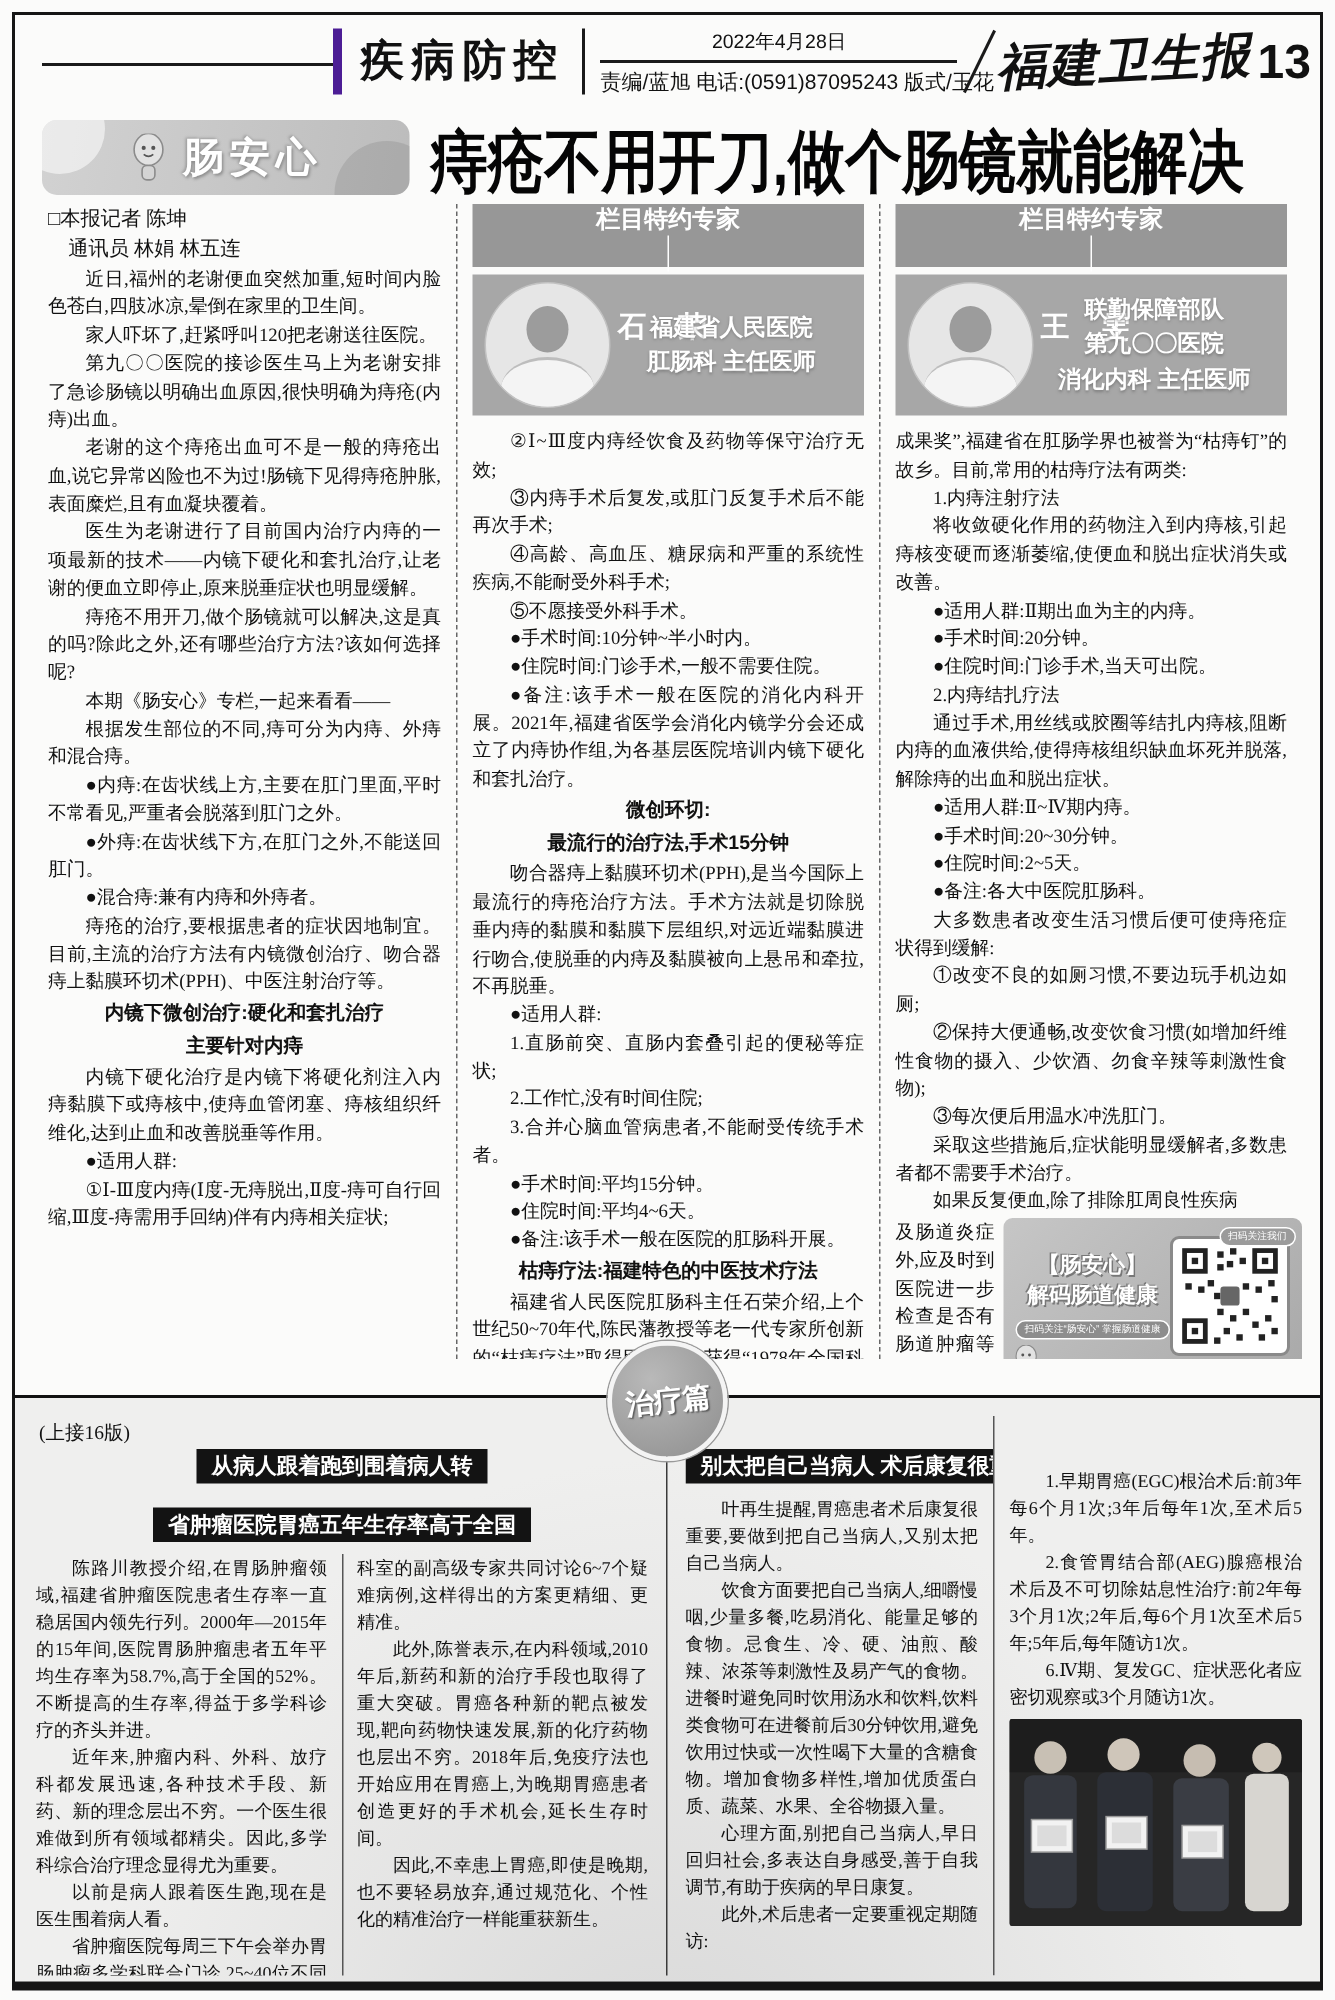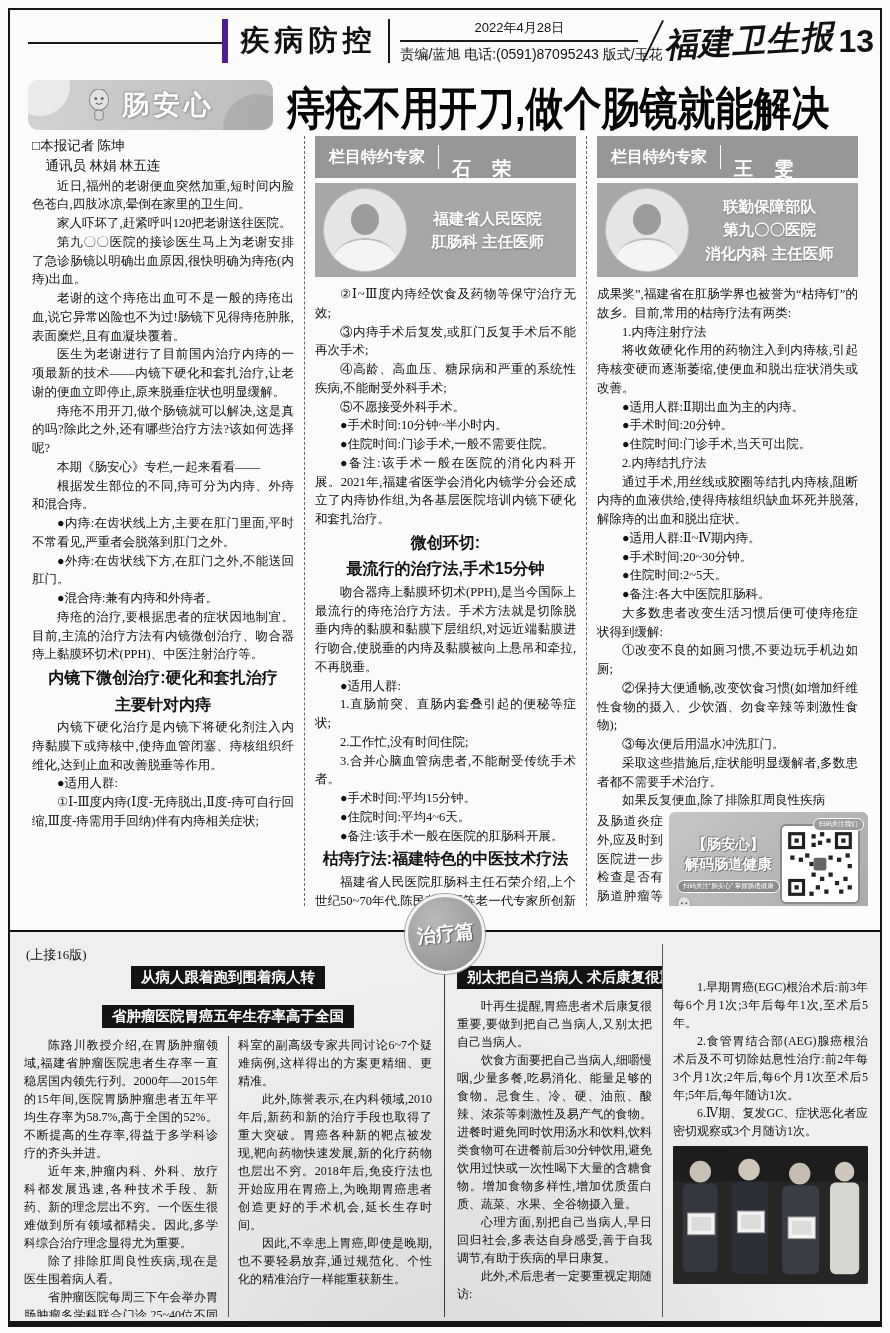--- a/index.html
+++ b/index.html
@@ -40,28 +40,28 @@
     font-family:"Liberation Sans","DejaVu Sans",sans-serif;font-weight:900;
     font-size:38px;white-space:nowrap;color:#050505;
     transform:scaleY(1.2);transform-origin:top left;letter-spacing:0;}
 
   
   .cols{position:absolute;left:22px;top:136px;width:846px;height:770px;display:flex;z-index:1;}
   .col{width:282px;box-sizing:border-box;padding:0 10px;overflow:hidden;}
   .col + .col{border-left:1px dashed #666;}
   .p{font-size:12.5px;line-height:1.5;margin:0;text-align:justify;text-indent:2em;}
   .h{font-family:"Liberation Sans","DejaVu Sans",sans-serif;font-weight:700;
-    text-align:center;text-indent:0;font-size:16px;line-height:1.6;margin:1px 0;}
+    text-align:center;text-indent:0;font-size:13px;line-height:1.6;margin:1px 0;}
   .by{text-indent:0;font-size:13.5px;}
   .by2{text-indent:1em;font-size:13.5px;}
   .cont{text-indent:0;}
 
   
   .expert-head{height:42px;background:#979797;color:#fff;display:flex;align-items:center;
-    padding:0 14px;margin-bottom:5px;font-family:"Liberation Sans","DejaVu Sans",sans-serif;}
+    padding:0 14px;margin-bottom:5px;font-family:"Liberation Sans","DejaVu Sans",sans-serif;flex-direction:column;}
   .elabel{font-size:16px;font-weight:700;white-space:nowrap;}
   .vbar{width:1px;height:24px;background:#fff;margin:0 13px;flex-shrink:0;}
   .ename{font-size:19px;font-weight:700;letter-spacing:8px;white-space:nowrap;margin-top:24px;}
   .expert-body{height:94px;background:#a7a7a7;display:flex;align-items:center;
     padding:0 8px;margin-bottom:8px;}
   .avatar{width:82px;height:82px;border-radius:50%;background:#e6e6e6;position:relative;
     overflow:hidden;flex-shrink:0;border:1px solid #c2c2c2;}
   .av-head{position:absolute;top:15px;left:27px;width:28px;height:31px;border-radius:50%;background:#9c9c9c;}
   .av-sh{position:absolute;top:49px;left:10px;width:62px;height:40px;
     border-radius:50% 50% 0 0;background:#f4f4f4;border-top:2px solid #bdbdbd;}
@@ -324,21 +324,21 @@
 
   <div class="b-cols">
     <div class="b-left">
       <div class="bh-wrap">
         <span class="bh">从病人跟着跑到围着病人转</span>
         <span class="bh">省肿瘤医院胃癌五年生存率高于全国</span>
       </div>
       <div class="twocol">
           <div class="p">陈路川教授介绍,在胃肠肿瘤领域,福建省肿瘤医院患者生存率一直稳居国内领先行列。2000年—2015年的15年间,医院胃肠肿瘤患者五年平均生存率为58.7%,高于全国的52%。不断提高的生存率,得益于多学科诊疗的齐头并进。</div>
           <div class="p">近年来,肿瘤内科、外科、放疗科都发展迅速,各种技术手段、新药、新的理念层出不穷。一个医生很难做到所有领域都精尖。因此,多学科综合治疗理念显得尤为重要。</div>
-          <div class="p">除了排除肛周良性疾病,现在是医生围着病人看。</div>
+          <div class="p">以前是病人跟着医生跑,现在是医生围着病人看。</div>
           <div class="p">省肿瘤医院每周三下午会举办胃肠肿瘤多学科联合门诊,25~40位不同科室的副高级专家共同讨论6~7个疑难病例,这样得出的方案更精细、更精准。</div>
           <div class="p">此外,陈誉表示,在内科领域,2010年后,新药和新的治疗手段也取得了重大突破。胃癌各种新的靶点被发现,靶向药物快速发展,新的化疗药物也层出不穷。2018年后,免疫疗法也开始应用在胃癌上,为晚期胃癌患者创造更好的手术机会,延长生存时间。</div>
           <div class="p">因此,不幸患上胃癌,即使是晚期,也不要轻易放弃,通过规范化、个性化的精准治疗一样能重获新生。</div>
         </div>
     </div>
 
     <div class="b-right">
       <div class="b-col3">
         <div class="bh-wrap">
           <span class="bh">别太把自己当病人 术后康复很重要</span>

